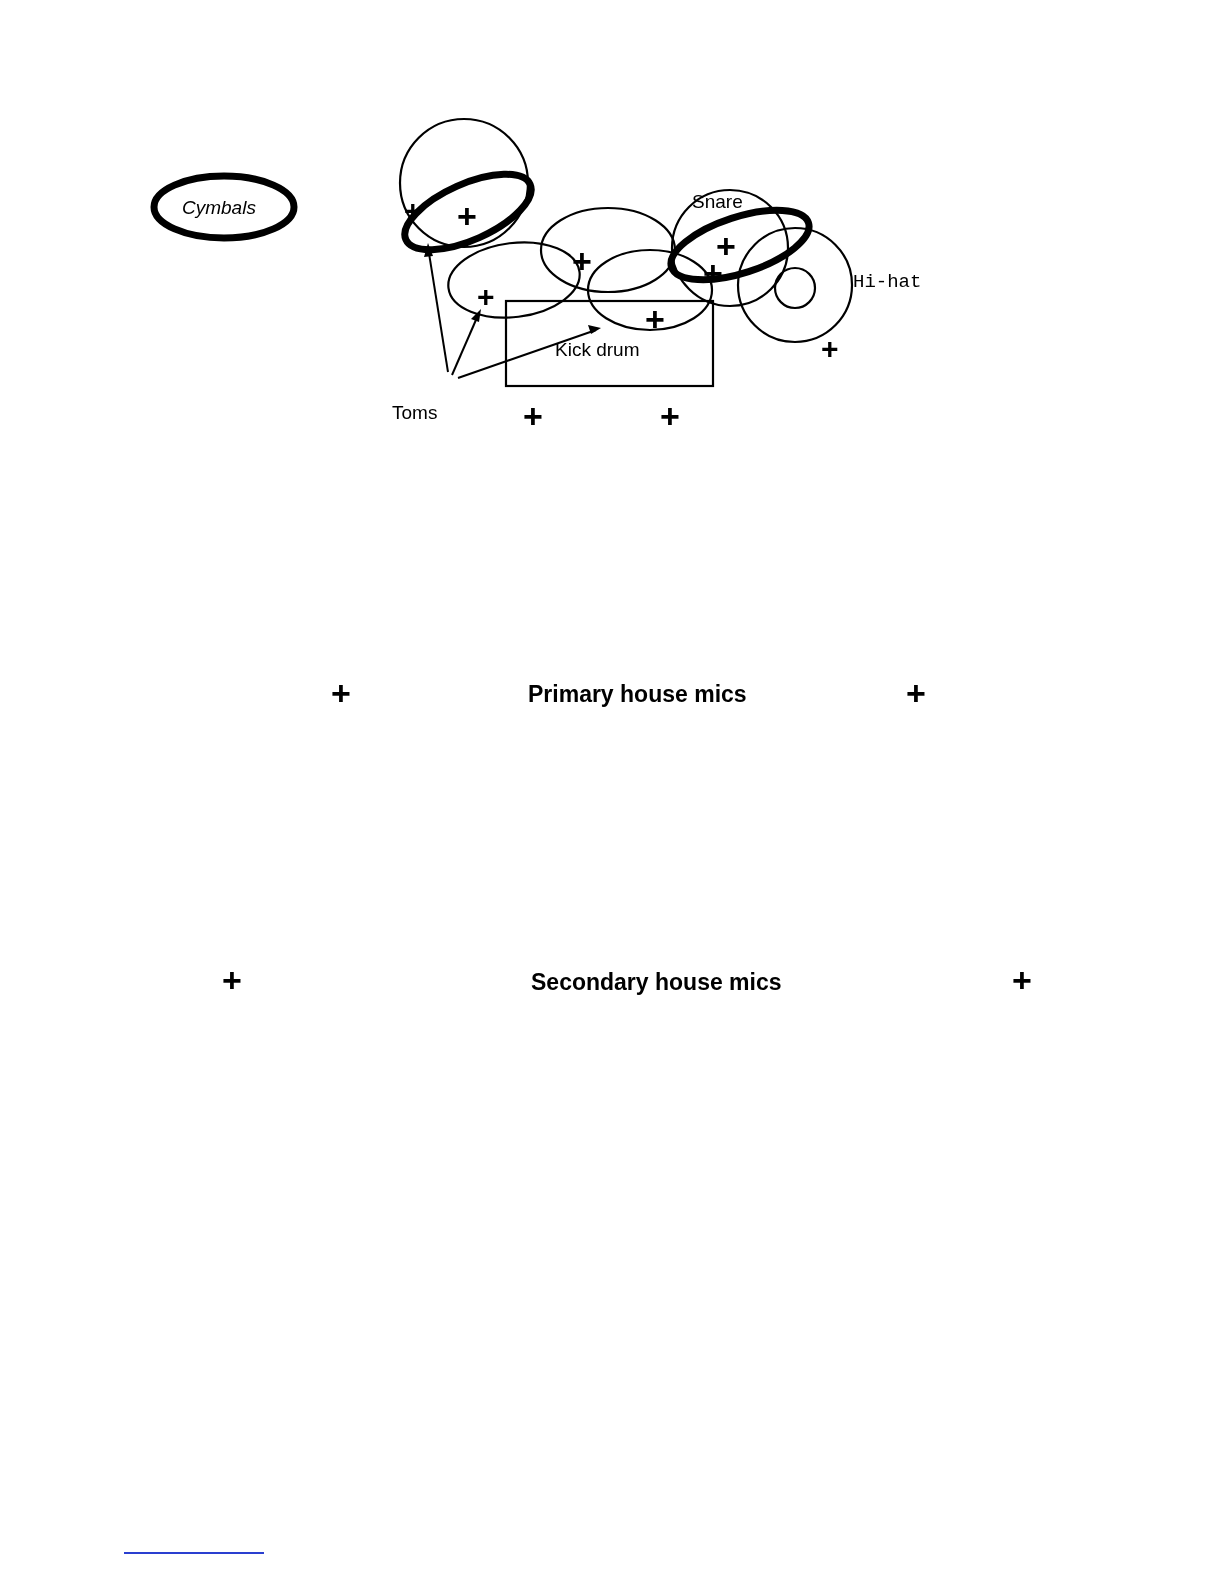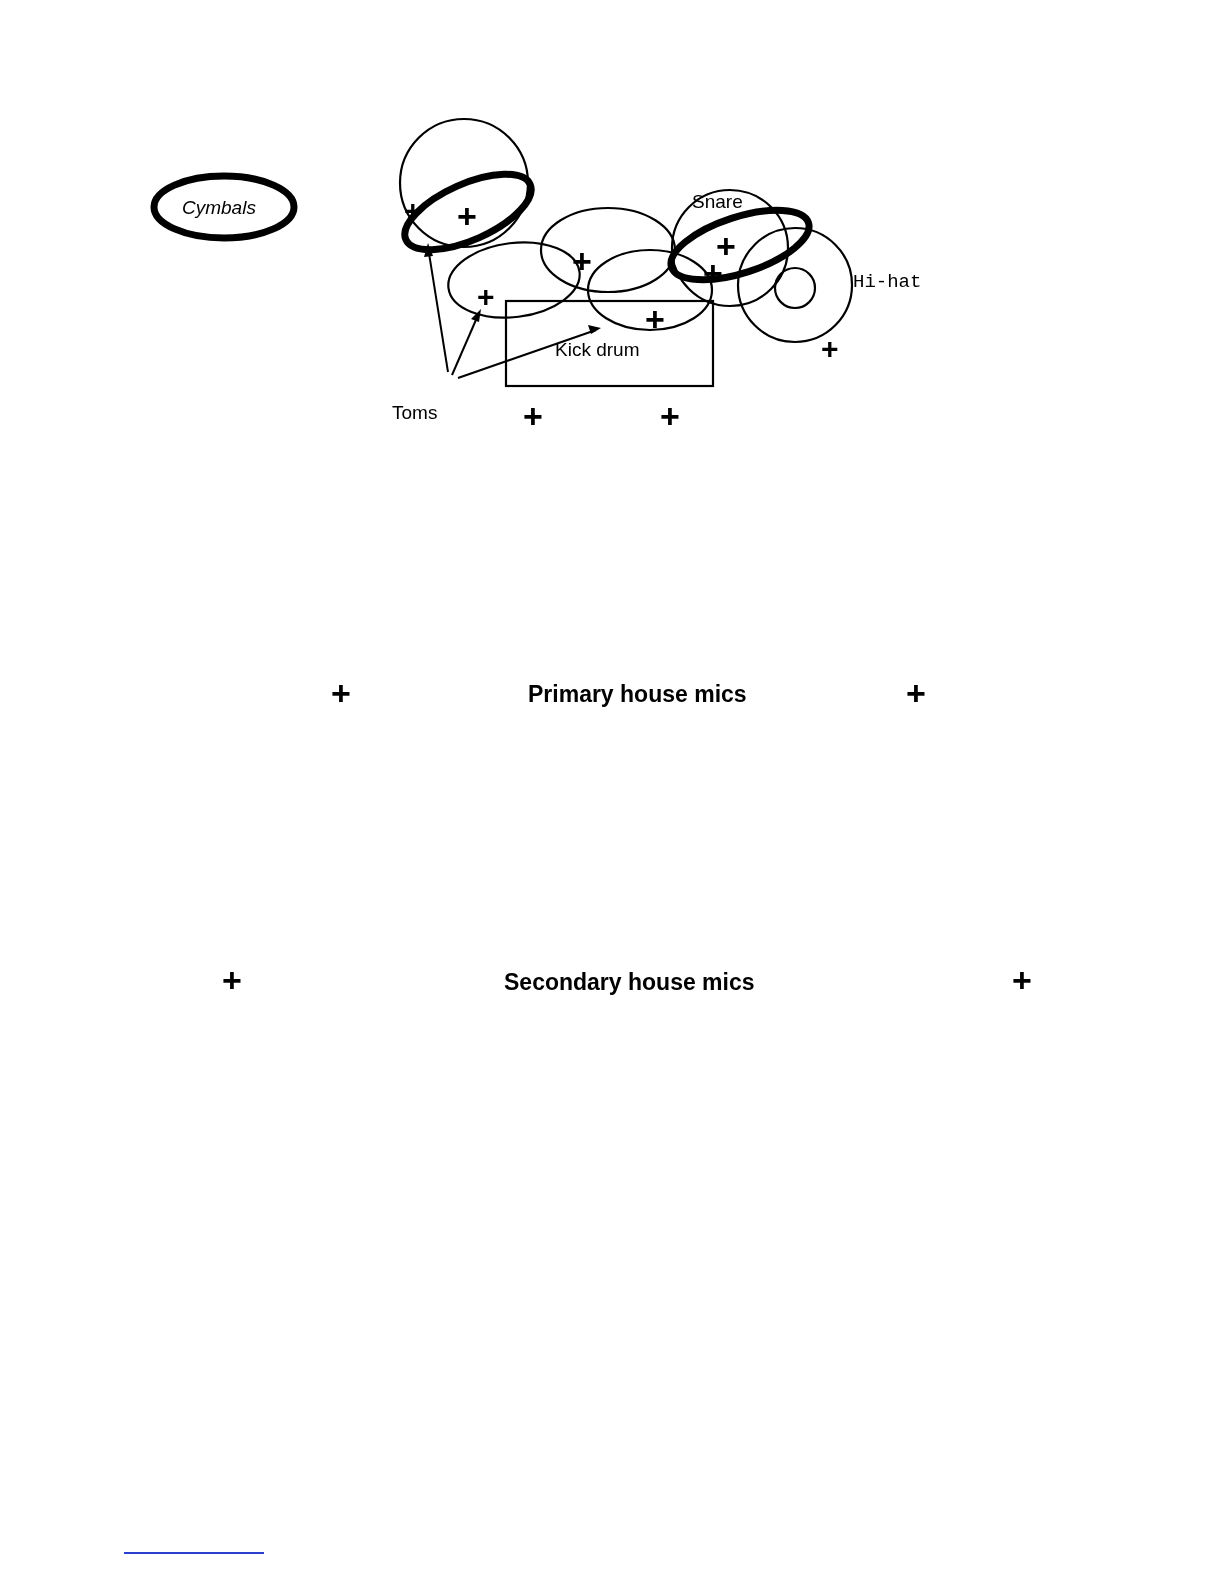--- a/index.html
+++ b/index.html
@@ -106,21 +106,21 @@
   <div class="lbl" style="left:692px; top:159px;margin-top:32px;">Snare</div>
 
   <div class="lbl" style="left:853px; top:271px;font-family:Liberation Mono, monospace;">Hi-hat</div>
 
   <div class="lbl" style="left:392px; top:374px;margin-top:28px;">Toms</div>
 
   <div class="lbl" style="left:555px; top:339px;">Kick drum</div>
 
   <div class="lbl lbl-bold" style="left:528px; top:681px;">Primary house mics</div>
 
-  <div class="lbl lbl-bold" style="left:504px; top:969px;">Secondary house mics</div>
+  <div class="lbl lbl-bold" style="left:531px; top:969px;">Secondary house mics</div>
 
   <div id="mic-layer">
       <div class="mic-plus plus-md" style="left: 404px; top: 196px;">+</div>
       <div class="mic-plus plus-lg" style="left: 457px; top: 199px;">+</div>
       <div class="mic-plus plus-md" style="left: 477px; top: 282px;">+</div>
       <div class="mic-plus plus-lg" style="left: 572px; top: 244px;">+</div>
       <div class="mic-plus plus-lg" style="left: 716px; top: 229px;">+</div>
       <div class="mic-plus plus-lg" style="left: 703px; top: 256px;">+</div>
       <div class="mic-plus plus-lg" style="left: 645px; top: 302px;">+</div>
       <div class="mic-plus plus-md" style="left: 821px; top: 334px;">+</div>

